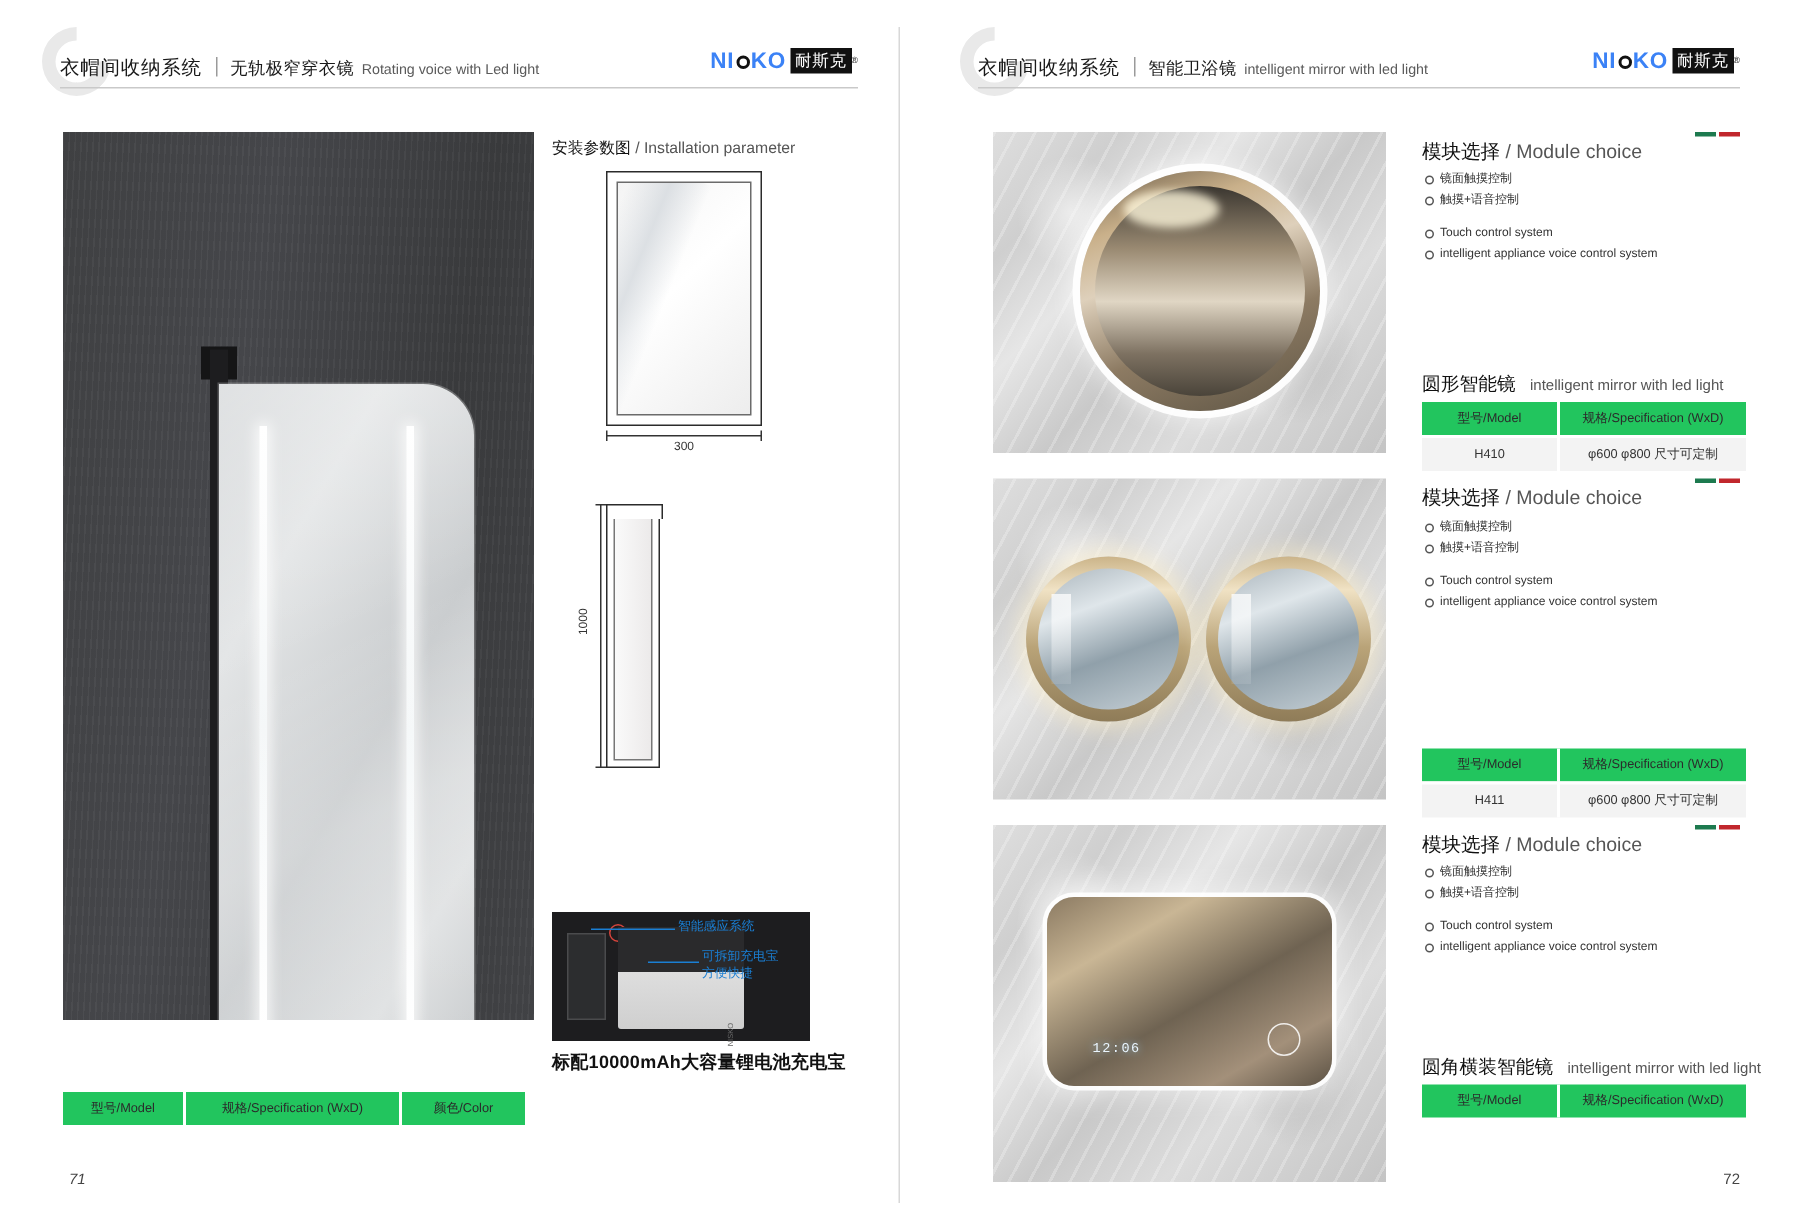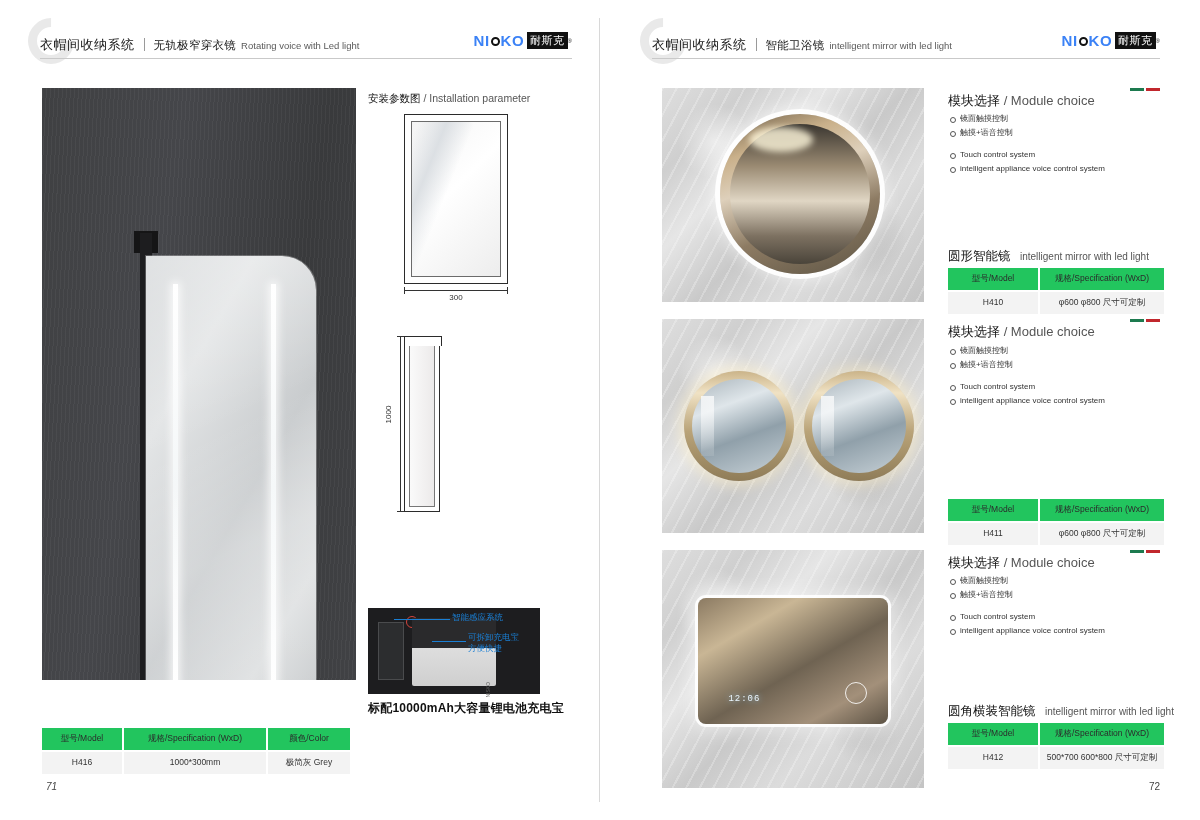--- a/index.html
+++ b/index.html
@@ -176,21 +176,21 @@
   .metal-mirror .in{
     position:absolute; inset:7%; border-radius:50%;
     background: linear-gradient(160deg,#a9b4bb 0%,#dfe6ea 30%,#90a0aa 60%,#c6d0d6 100%);
   }
   .metal-mirror .in:after{
     content:""; position:absolute; left:10%; top:18%; width:14%; height:64%;
     background: linear-gradient(180deg,rgba(255,255,255,.75),rgba(255,255,255,.1));
   }
 
   .rect-mirror {
-    position:absolute; border-radius: 8px;
+    position:absolute; border-radius: 18px;
     background: linear-gradient(150deg,#8b7a62 0%,#c9b695 25%,#6f6352 55%,#a3907a 80%,#5c5244 100%);
     box-shadow: 0 0 0 3px rgba(255,255,255,.9), 0 0 18px 6px rgba(255,255,255,.5);
     overflow:hidden;
   }
   .rect-mirror .clock{
     position:absolute; left: 16%; bottom: 16%; font-size: 9px; color: #eaf6ff;
     font-family: "Liberation Mono", monospace; letter-spacing:1px;
     text-shadow: 0 0 6px rgba(160,220,255,.9);
   }
   .rect-mirror .touch{
@@ -256,25 +256,20 @@
       </div>
     </div>
 
 
     <div class="spec spec3" style="left:42px; top:728px;">
       <div class="thead">
         <div class="c1">型号/Model</div>
         <div class="c2">规格/Specification (WxD)</div>
         <div class="c3">颜色/Color</div>
       </div>
-      <div class="trow">
-        <div class="c1">H416</div>
-        <div class="c2">1000*300mm</div>
-        <div class="c3">极简灰 Grey</div>
-      </div>
     </div>
 
     <div class="inst-title">
       <span>安装参数图</span>
       <span class="en">/ Installation parameter</span>
     </div>
 
     <div class="dwg1">
       <div class="inner"></div>
     </div>
@@ -437,21 +432,17 @@
     </div>
     <div class="prod-title" style="left:348px; top:703px;">
       <span>圆角横装智能镜</span>
       <span class="en">intelligent mirror with led light</span>
     </div>
     <div class="spec spec2 specR" style="left:348px; top:723px;">
       <div class="thead">
         <div class="c1">型号/Model</div>
         <div class="c2">规格/Specification (WxD)</div>
       </div>
-      <div class="trow">
-        <div class="c1">H412</div>
-        <div class="c2">500*700  600*800 尺寸可定制</div>
-      </div>
     </div>
 
     <div class="folio r">72</div>
   </div>
 </div>
 
 </body></html>

